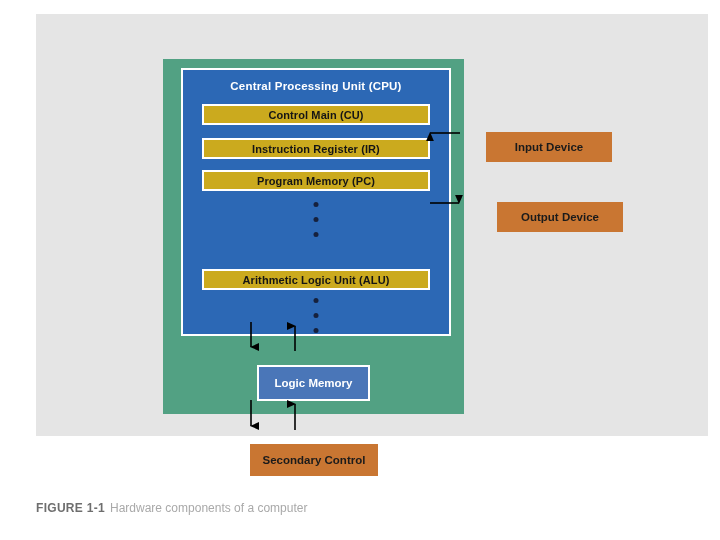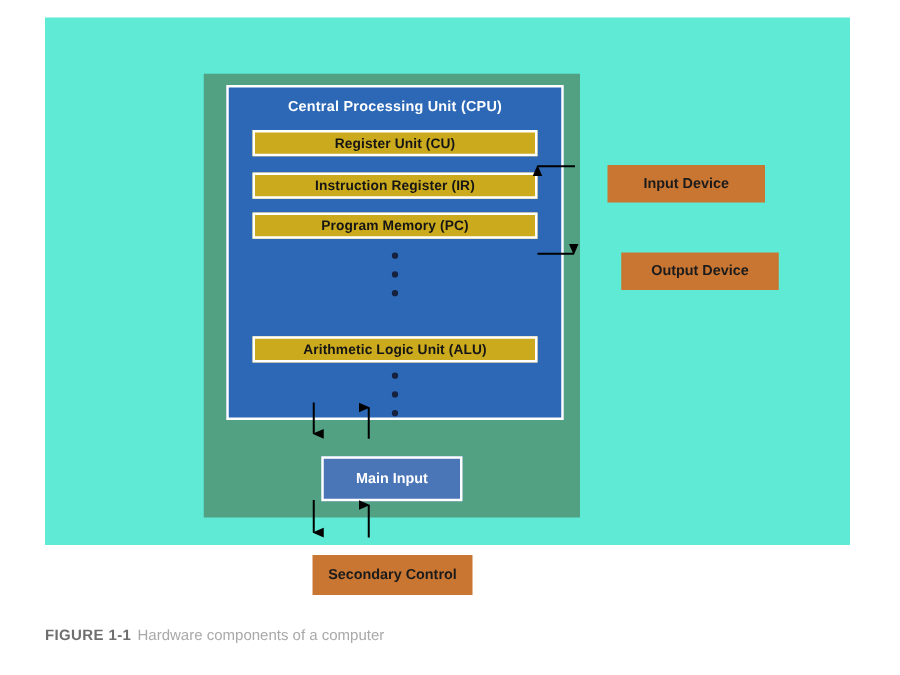--- a/index.html
+++ b/index.html
@@ -15,21 +15,22 @@
     font-family: "Liberation Sans", sans-serif;
   }
 
   
   #page-panel {
     position: absolute;
     left: 36px;
     top: 14px;
     width: 644px;
     height: 422px;
-    background: #5eead4;
+    background: #e5e5e5;
+    padding-left: 28px;
   }
 
   
   #system-box {
     position: absolute;
     left: 127px;
     top: 45px;
     width: 301px;
     height: 355px;
     background: #52a183;
@@ -165,21 +166,21 @@
 <body>
 
 <div id="page-panel">
 
   <div id="system-box"></div>
 
   <div id="cpu-box">
 
     <div id="cpu-title">Central Processing Unit (CPU)</div>
 
-    <div class="gold-bar" id="bar-cu">Register Unit (CU)</div>
+    <div class="gold-bar" id="bar-cu">Control Main (CU)</div>
 
     <div class="gold-bar" id="bar-ir">Instruction Register (IR)</div>
 
     <div class="gold-bar" id="bar-pc">Program Memory (PC)</div>
 
     <div class="dots" id="dots-upper">
       <span class="dot"></span>
       <span class="dot"></span>
       <span class="dot"></span>
     </div>
@@ -187,21 +188,21 @@
     <div class="gold-bar" id="bar-alu">Arithmetic Logic Unit (ALU)</div>
 
     <div class="dots" id="dots-lower">
       <span class="dot"></span>
       <span class="dot"></span>
       <span class="dot"></span>
     </div>
 
   </div>
 
-  <div id="main-memory">Main Input</div>
+  <div id="main-memory">Logic Memory</div>
 
   <div class="orange-box" id="input-device">Input Device</div>
 
   <div class="orange-box" id="output-device">Output Device</div>
 
   <div class="orange-box" id="secondary-storage">Secondary Control</div>
 
 </div>
 
 <svg id="arrows" viewBox="0 0 720 540" xmlns="http://www.w3.org/2000/svg">

